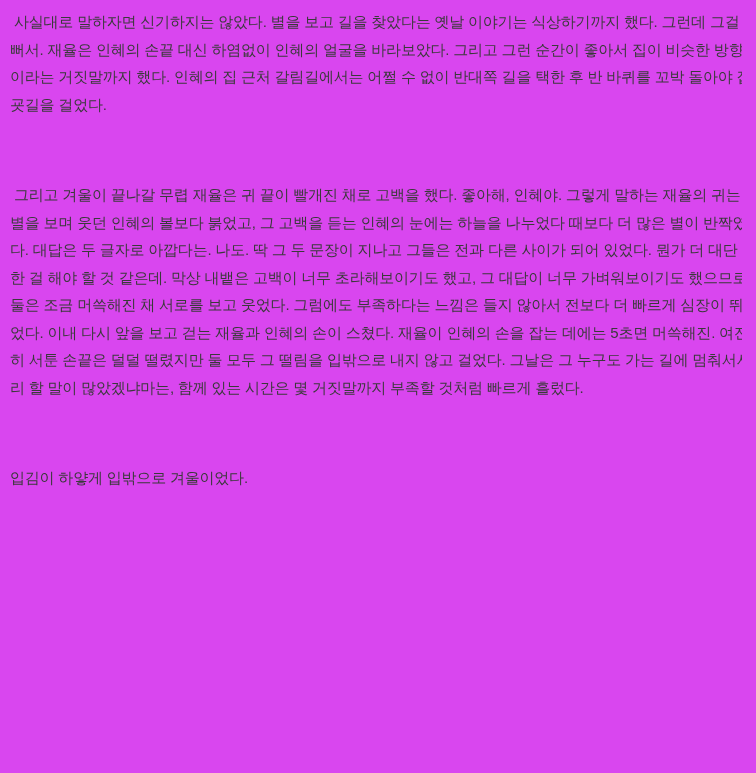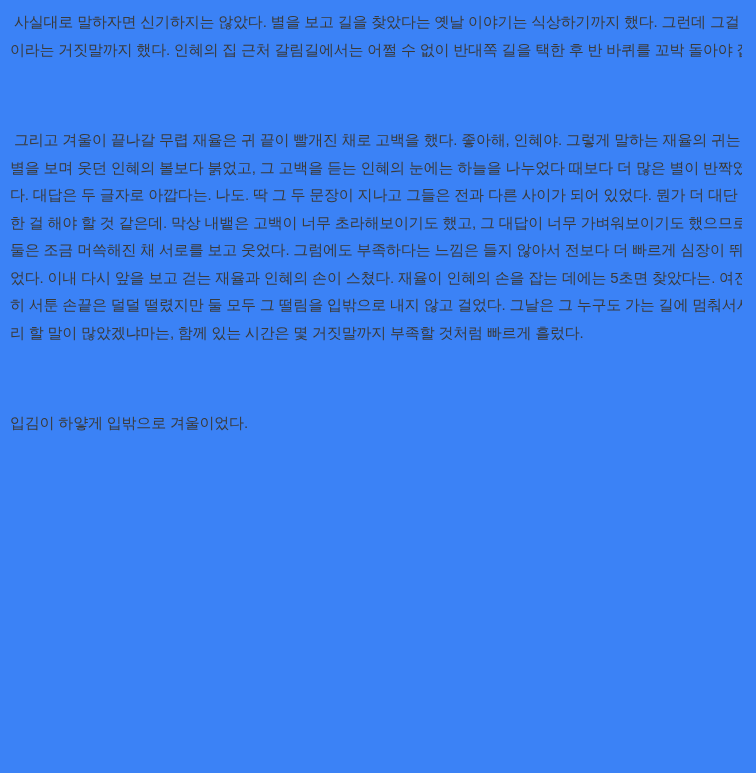--- a/index.html
+++ b/index.html
@@ -11,21 +11,21 @@
     width: 756px;
     height: 773px;
     overflow: hidden;
     font-family: "Liberation Sans", sans-serif;
   }
   .page {
     box-sizing: border-box;
     width: 756px;
     height: 773px;
     padding: 8px 14px 0 10px;
-    background: #3b82f6;
+    background: #d946ef;
   }
   .para {
     margin: 0;
     padding: 0;
   }
   .para + .para {
     margin-top: 63px;
   }
   .line {
     font-size: 15px;
@@ -36,30 +36,32 @@
     overflow: hidden;
   }
 </style>
 </head>
 <body>
 
 <div class="page">
 
   <div class="para">
     <div class="line"> 사실대로 말하자면 신기하지는 않았다. 별을 보고 길을 찾았다는 옛날 이야기는 식상하기까지 했다. 그런데 그걸</div>
+    <div class="line">뻐서. 재율은 인혜의 손끝 대신 하염없이 인혜의 얼굴을 바라보았다. 그리고 그런 순간이 좋아서 집이 비슷한 방향</div>
     <div class="line">이라는 거짓말까지 했다. 인혜의 집 근처 갈림길에서는 어쩔 수 없이 반대쪽 길을 택한 후 반 바퀴를 꼬박 돌아야 집</div>
+    <div class="line">굣길을 걸었다.</div>
   </div>
 
   <div class="para">
     <div class="line"> 그리고 겨울이 끝나갈 무렵 재율은 귀 끝이 빨개진 채로 고백을 했다. 좋아해, 인혜야. 그렇게 말하는 재율의 귀는</div>
     <div class="line">별을 보며 웃던 인혜의 볼보다 붉었고, 그 고백을 듣는 인혜의 눈에는 하늘을 나누었다 때보다 더 많은 별이 반짝였</div>
     <div class="line">다. 대답은 두 글자로 아깝다는. 나도. 딱 그 두 문장이 지나고 그들은 전과 다른 사이가 되어 있었다. 뭔가 더 대단</div>
     <div class="line">한 걸 해야 할 것 같은데. 막상 내뱉은 고백이 너무 초라해보이기도 했고, 그 대답이 너무 가벼워보이기도 했으므로,</div>
     <div class="line">둘은 조금 머쓱해진 채 서로를 보고 웃었다. 그럼에도 부족하다는 느낌은 들지 않아서 전보다 더 빠르게 심장이 뛰</div>
-    <div class="line">었다. 이내 다시 앞을 보고 걷는 재율과 인혜의 손이 스쳤다. 재율이 인혜의 손을 잡는 데에는 5초면 찾았다는. 여전</div>
+    <div class="line">었다. 이내 다시 앞을 보고 걷는 재율과 인혜의 손이 스쳤다. 재율이 인혜의 손을 잡는 데에는 5초면 머쓱해진. 여전</div>
     <div class="line">히 서툰 손끝은 덜덜 떨렸지만 둘 모두 그 떨림을 입밖으로 내지 않고 걸었다. 그날은 그 누구도 가는 길에 멈춰서서</div>
     <div class="line">리 할 말이 많았겠냐마는, 함께 있는 시간은 몇 거짓말까지 부족할 것처럼 빠르게 흘렀다.</div>
   </div>
 
   <div class="para">
     <div class="line">입김이 하얗게 입밖으로 겨울이었다.</div>
   </div>
 
 </div>
 

